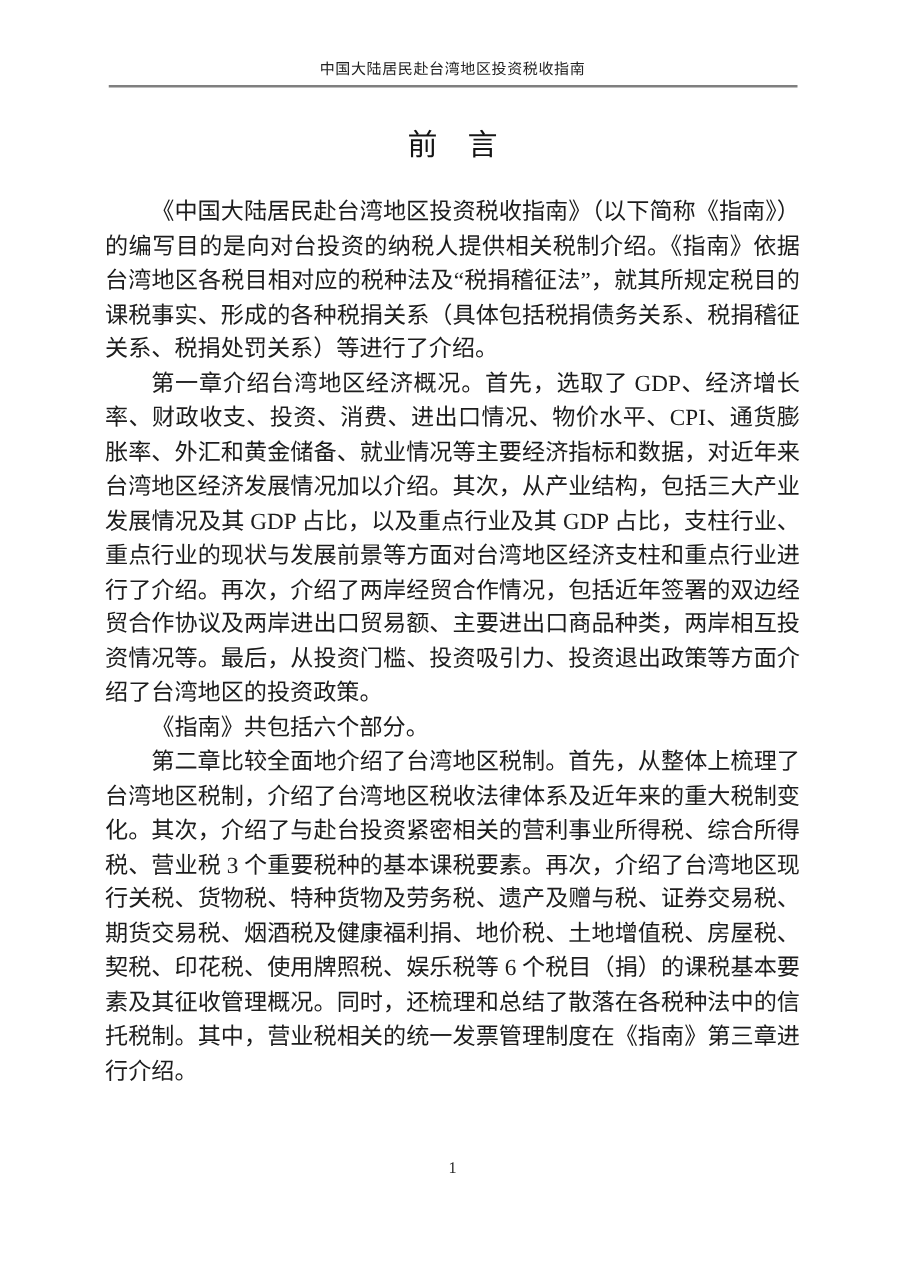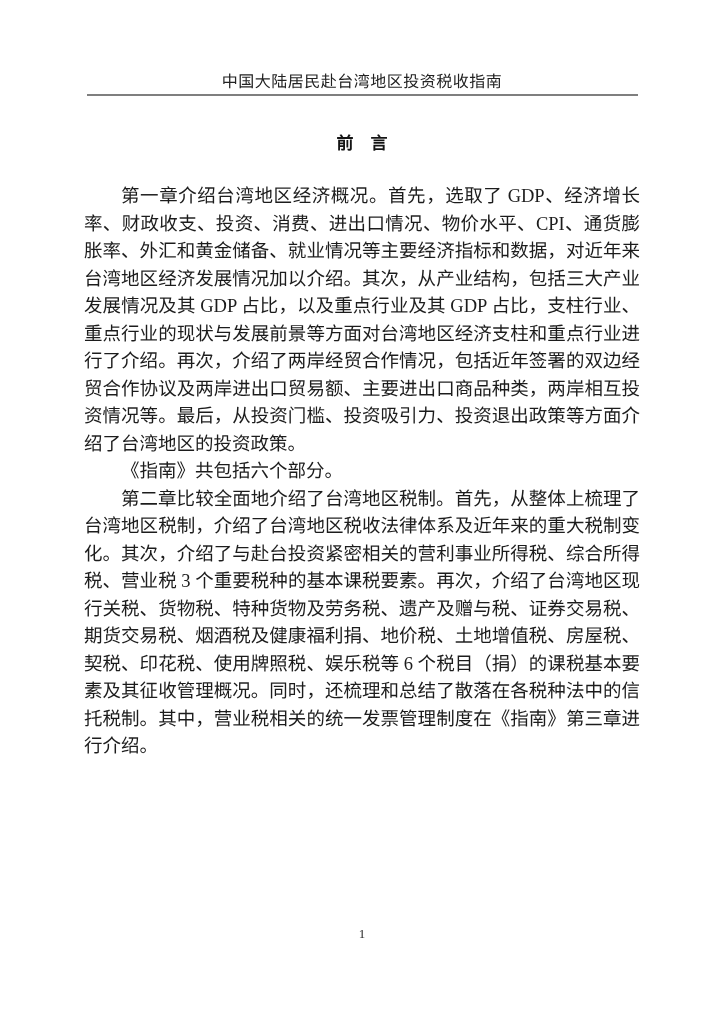--- a/index.html
+++ b/index.html
@@ -11,40 +11,40 @@
     position: relative;
     width: 724px;
     height: 1024px;
     margin: 0 auto;
     background: #ffffff;
     overflow: hidden;
     font-family: "Liberation Serif", "DejaVu Serif", serif;
     color: #1a1a1a;
   }
   .running-header {
-    padding-top: 75px;
+    padding-top: 49px;
     text-align: center;
-    font-size: 16px;
+    font-size: 12px;
     line-height: 13px;
     color: #222222;
     letter-spacing: 0.5px;
   }
   .header-rule {
     width: 551px;
     margin: 6px auto 0 auto;
     border: none;
     border-top: 2px solid #7f7f7f;
     height: 0;
   }
   .doc-title {
     margin: 35px 0 0 0;
     text-align: center;
-    font-size: 17px;
+    font-size: 24px;
     line-height: 25px;
-    font-weight: 700;
+    font-weight: 400;
     color: #141414;
   }
   .body-text {
     width: 556px;
     margin: 27px auto 0 auto;
     font-size: 18.5px;
     line-height: 27.5px;
     text-align: justify;
     color: #1c1c1c;
   }
@@ -69,20 +69,21 @@
 
 <div class="page">
 
   <div class="running-header">中国大陆居民赴台湾地区投资税收指南</div>
 
   <div class="header-rule"></div>
 
   <h1 class="doc-title">前　言</h1>
 
   <div class="body-text">
+    <p>《中国大陆居民赴台湾地区投资税收指南》（以下简称《指南》）的编写目的是向对台投资的纳税人提供相关税制介绍。《指南》依据台湾地区各税目相对应的税种法及“税捐稽征法”，就其所规定税目的课税事实、形成的各种税捐关系（具体包括税捐债务关系、税捐稽征关系、税捐处罚关系）等进行了介绍。</p>
     <p>第一章介绍台湾地区经济概况。首先，选取了 GDP、经济增长率、财政收支、投资、消费、进出口情况、物价水平、CPI、通货膨胀率、外汇和黄金储备、就业情况等主要经济指标和数据，对近年来台湾地区经济发展情况加以介绍。其次，从产业结构，包括三大产业发展情况及其 GDP 占比，以及重点行业及其 GDP 占比，支柱行业、重点行业的现状与发展前景等方面对台湾地区经济支柱和重点行业进行了介绍。再次，介绍了两岸经贸合作情况，包括近年签署的双边经贸合作协议及两岸进出口贸易额、主要进出口商品种类，两岸相互投资情况等。最后，从投资门槛、投资吸引力、投资退出政策等方面介绍了台湾地区的投资政策。</p>
     <p>《指南》共包括六个部分。</p>
     <p>第二章比较全面地介绍了台湾地区税制。首先，从整体上梳理了台湾地区税制，介绍了台湾地区税收法律体系及近年来的重大税制变化。其次，介绍了与赴台投资紧密相关的营利事业所得税、综合所得税、营业税 3 个重要税种的基本课税要素。再次，介绍了台湾地区现行关税、货物税、特种货物及劳务税、遗产及赠与税、证券交易税、期货交易税、烟酒税及健康福利捐、地价税、土地增值税、房屋税、契税、印花税、使用牌照税、娱乐税等 6 个税目（捐）的课税基本要素及其征收管理概况。同时，还梳理和总结了散落在各税种法中的信托税制。其中，营业税相关的统一发票管理制度在《指南》第三章进行介绍。</p>
   </div>
 
   <div class="page-number">1</div>
 
 </div>
 
 </body></html>

